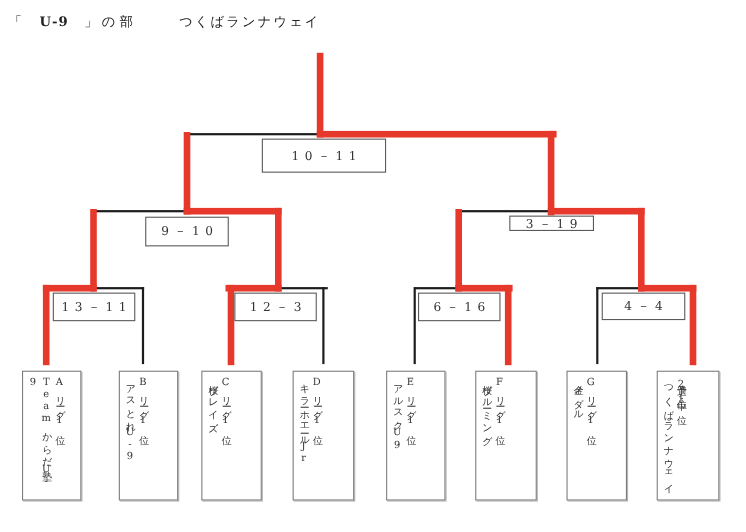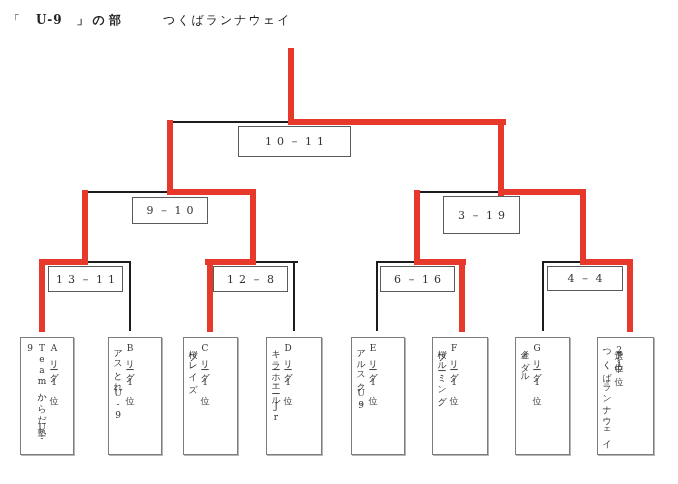--- a/index.html
+++ b/index.html
@@ -5,21 +5,21 @@
   html,body { margin:0; padding:0; background:#ffffff; }
   .stage {
     position:relative; width:678px; height:484px; background:#ffffff;
     font-family:"DejaVu Serif","Liberation Serif",serif; overflow:hidden;
   }
   .title-row {
     position:absolute; left:8px; top:12px; font-size:12px; color:#222;
     letter-spacing:2px; white-space:nowrap;
   }
   .title-row .division { font-weight:bold; margin:11px 14px; letter-spacing:1px; }
-  .title-row .suffix { letter-spacing:4px;font-weight:bold; }
+  .title-row .suffix { letter-spacing:4px; }
   .title-row .main-title { margin-left:38px; letter-spacing:2px; }
 
   .ln { position:absolute; background:#1c1c1c; }
   .rd { position:absolute; background:#e6382b; }
 
   .score-box {
     position:absolute; background:#ffffff; border:1px solid #5a5a5a;
     display:flex; align-items:center; justify-content:center;
     font-size:11px; color:#333; letter-spacing:5px; padding-left:5px;
     box-sizing:border-box; z-index:3;
@@ -84,28 +84,28 @@
   <div class="rd" style="left:459px;top:259px;width:6px;height:73px;"></div>
   <div class="rd" style="left:580px;top:259px;width:53px;height:6px;"></div>
   <div class="rd" style="left:627px;top:259px;width:6px;height:73px;"></div>
 
   <div class="score-box" style="left:238px;top:126px;width:113px;height:31px;">
     <span>10－11</span>
   </div>
   <div class="score-box" style="left:132px;top:197px;width:76px;height:27px;justify-content:center;">
     <span>9－10</span>
   </div>
-  <div class="score-box" style="left:443px;top:196px;width:77px;height:38px;">
+  <div class="score-box" style="left:463px;top:196px;width:77px;height:14px;">
     <span>3－19</span>
   </div>
   <div class="score-box" style="left:48px;top:266px;width:75px;height:26px;">
     <span>13－11</span>
   </div>
   <div class="score-box" style="left:213px;top:266px;width:75px;height:26px;">
-    <span>12－8</span>
+    <span>12－3</span>
   </div>
   <div class="score-box" style="left:380px;top:266px;width:75px;height:26px;">
     <span>6－16</span>
   </div>
   <div class="score-box" style="left:547px;top:266px;width:76px;height:25px;">
     <span>4－4</span>
   </div>
 
   <div class="team-box" style="left:20px;width:54px;">
     <div class="vtext">

